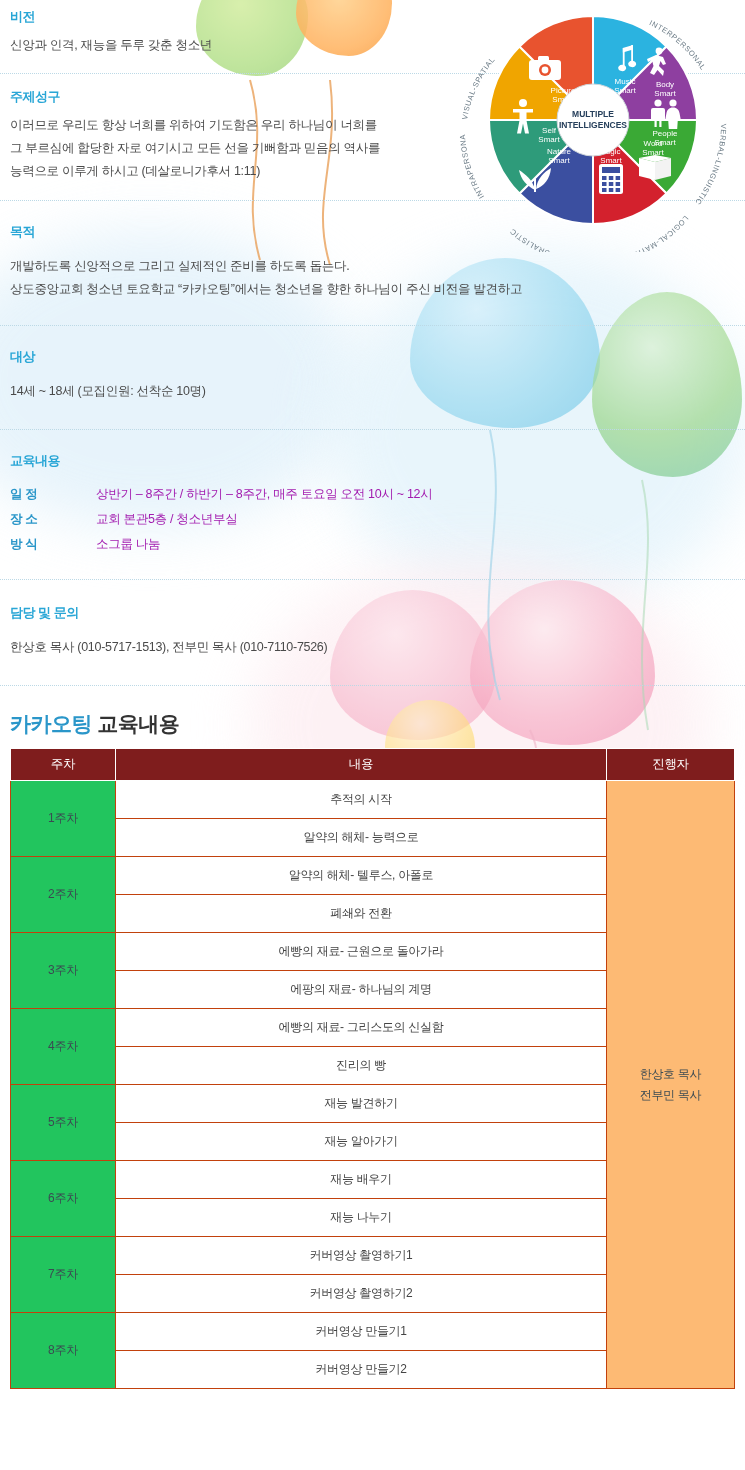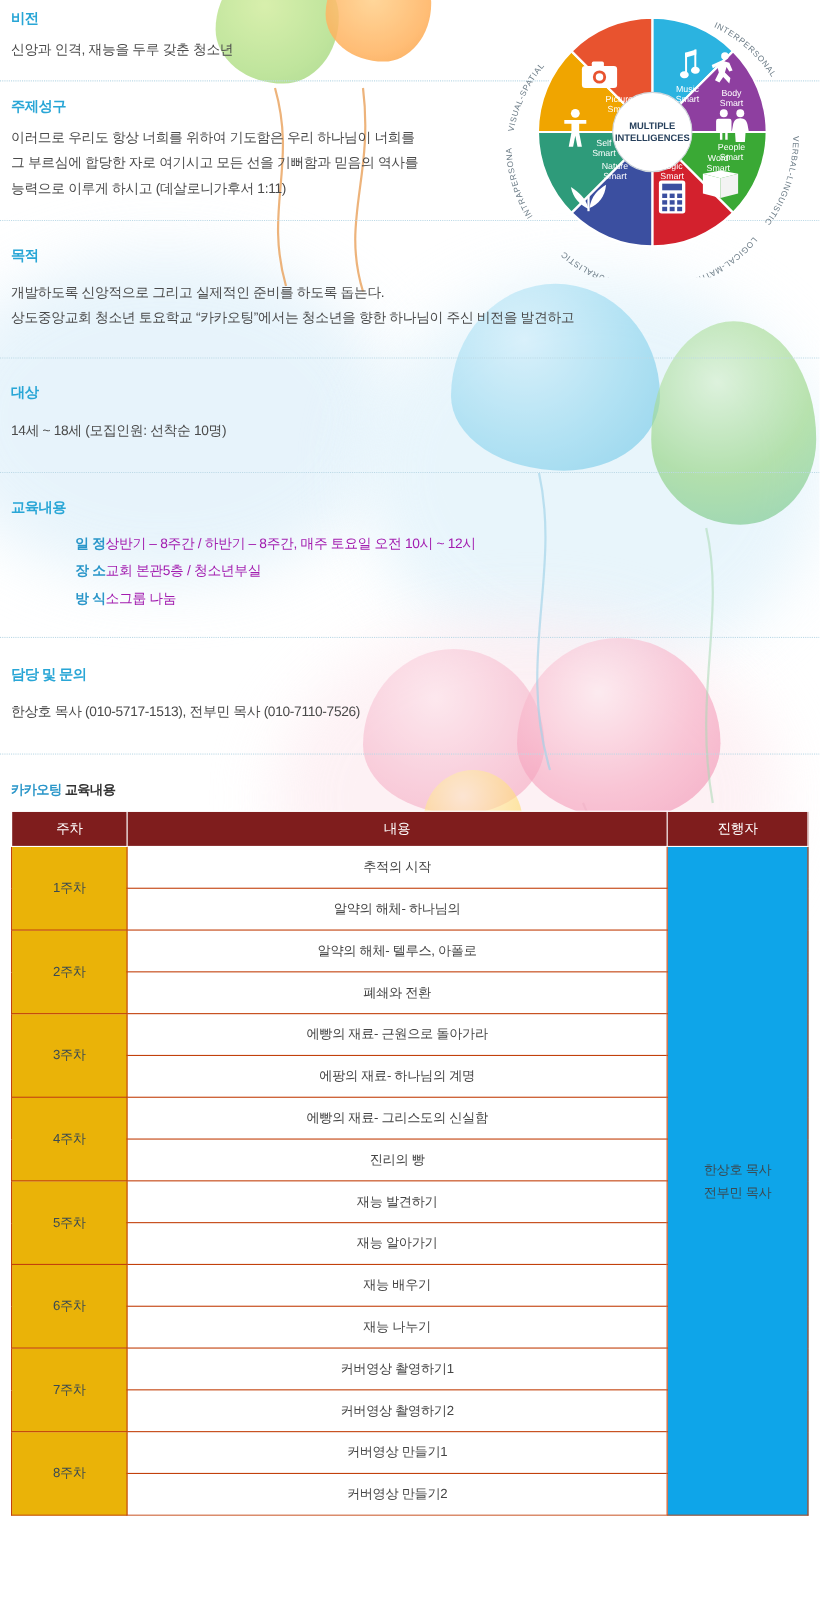--- a/index.html
+++ b/index.html
@@ -27,33 +27,33 @@
 
   
   .kv { display:flex; font-size:12.5px; line-height:2.0; letter-spacing:-0.3px; }
   .kv .k { width:86px; color:#2a96c9; font-weight:bold; flex:none; }
   .kv .v { color:#a21caf; }
 
   
   .mi-wrap { position:absolute; right:2px; top:-8px; width:300px; height:260px; z-index:3; }
 
   
-  .tbl-title { font-size:12px; font-weight:bold; color:#2a96c9; letter-spacing:-0.5px; padding: 4px 10px 10px 10px;}
+  .tbl-title { font-size:21px; font-weight:bold; color:#2a96c9; letter-spacing:-0.5px; padding: 4px 10px 10px 10px;}
   .tbl-title .b { color:#333; }
   table.curriculum { width:725px; margin:0 10px 0 10px; border-collapse:collapse; font-size:12px; }
   table.curriculum th {
     background:#7f1d1d; color:#fff; font-weight:normal; font-size:12.5px;
     border:1px solid #ffffff; padding:7px 4px; text-align:center; letter-spacing:-0.3px;
   }
   table.curriculum td {
     border:1px solid #c2410c; padding:10px 4px; text-align:center; color:#444;
     letter-spacing:-0.3px; background:#ffffff;
   }
-  table.curriculum td.week { background:#eab308; color:#3b4a52; width:105px;margin-top:16px; }
-  table.curriculum td.host { background:#0ea5e9; color:#3b4a52; width:128px; line-height:1.75; }
+  table.curriculum td.week { background:#22c55e; color:#3b4a52; width:105px;margin-top:16px; }
+  table.curriculum td.host { background:#fdba74; color:#3b4a52; width:128px; line-height:1.75; }
   table.curriculum td.content { text-align:center; }
 </style>
 </head>
 <body>
 
 <div id="bg-decor">
   <div class="wash" style="left:-60px;top:230px;width:420px;height:300px;background:#dff0fa;opacity:.75;"></div>
   <div class="wash" style="left:330px;top:250px;width:420px;height:360px;background:#e3f3fb;opacity:.8;"></div>
   <div class="wash" style="left:250px;top:560px;width:460px;height:330px;background:#fdeef2;opacity:.8;"></div>
 
@@ -245,21 +245,21 @@
   <div class="row-block" style="padding-top:22px;padding-bottom:26px;">
     <h2 class="sec-title">대상</h2>
     <div class="sec-body" style="margin-top:14px;">
       <div>14세 ~ 18세 (모집인원: 선착순 10명)</div>
     </div>
   </div>
   <hr class="divider">
 
   <div class="row-block" style="padding-top:22px;padding-bottom:22px;">
     <h2 class="sec-title">교육내용</h2>
-    <div style="margin-top:12px;text-align:right;">
+    <div style="margin-top:12px;">
       <div class="kv">
         <div class="k">일 정</div>
         <div class="v">상반기 – 8주간 / 하반기 – 8주간, 매주 토요일 오전 10시 ~ 12시</div>
       </div>
       <div class="kv">
         <div class="k">장 소</div>
         <div class="v">교회 본관5층 / 청소년부실</div>
       </div>
       <div class="kv">
         <div class="k">방 식</div>
@@ -290,21 +290,21 @@
           <th style="width:128px;">진행자</th>
         </tr>
       </thead>
       <tbody id="curriculum-body">
           <tr>
             <td class="week" rowspan="2">1주차</td>
             <td class="content">추적의 시작</td>
             <td class="host" rowspan="16">한상호 목사<br>전부민 목사</td>
           </tr>
           <tr>
-            <td class="content">알약의 해체- 하나님의</td>
+            <td class="content">알약의 해체- 능력으로</td>
           </tr>
           <tr>
             <td class="week" rowspan="2">2주차</td>
             <td class="content">알약의 해체- 텔루스, 아폴로</td>
           </tr>
           <tr>
             <td class="content">폐쇄와 전환</td>
           </tr>
           <tr>
             <td class="week" rowspan="2">3주차</td>

